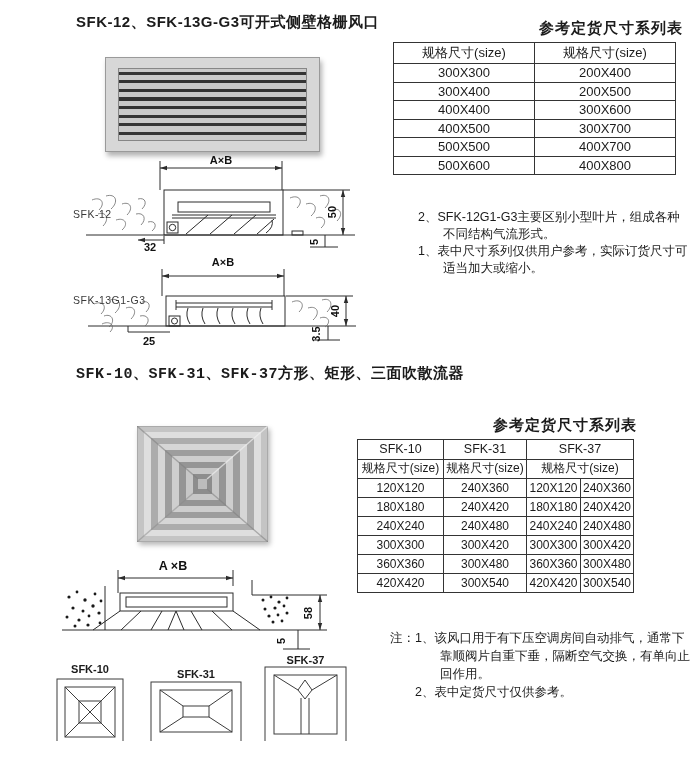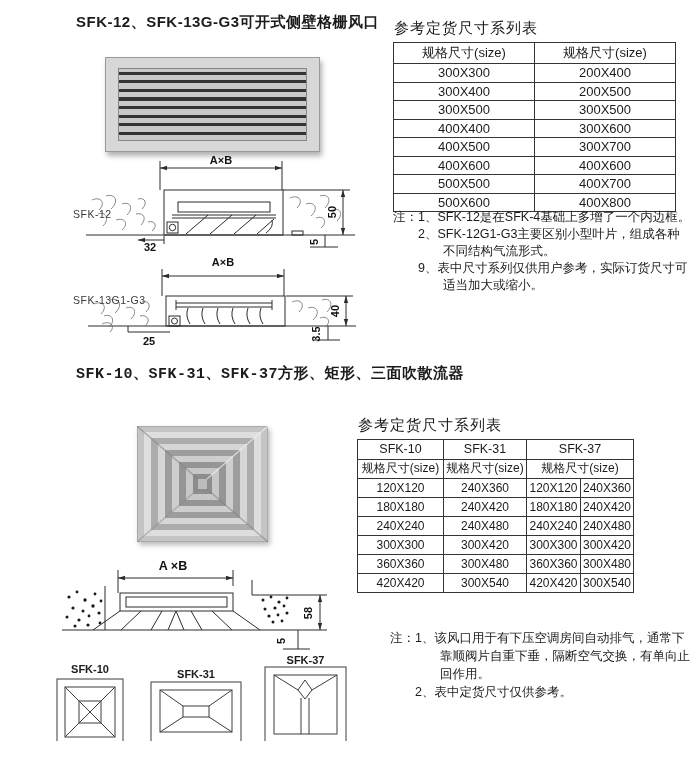--- a/index.html
+++ b/index.html
@@ -13,21 +13,21 @@
   
   .grille-photo{position:absolute;left:105px;top:57px;width:215px;height:95px;box-sizing:border-box;
     background:#d7d7d7;border:1px solid #9a9a9a;padding:10px 12px;box-shadow:2px 4px 5px rgba(0,0,0,.30);}
   .grille-slats{width:100%;height:100%;box-sizing:border-box;border:1px solid #868686;
     background:repeating-linear-gradient(180deg,#c9c9c9 0px,#c9c9c9 2.6px,#343434 2.6px,#343434 5.8px,#c9c9c9 5.8px,#c9c9c9 8.6px);}
 
   
   .tbl-wrap{position:absolute;}
   .tw1{left:393px;top:19px;width:290px;}
   .tw2{left:357px;top:416px;width:280px;}
-  .tbl-title{font-size:15px;font-weight:normal;letter-spacing:1px;margin:0 0 4px 1px;}
+  .tbl-title{font-size:15px;font-weight:bold;letter-spacing:1px;margin:0 0 4px 1px;text-align:right;}
   table.sizes{border-collapse:collapse;table-layout:fixed;background:#fff;}
   .sizes th,.sizes td{border:1px solid #343434;text-align:center;padding:0;font-weight:normal;}
   .tw1 table.sizes{width:283px;}
   .tw1 th{font-size:13px;height:20px;}
   .tw1 td{font-size:13px;height:17.5px;}
   .tw2 table.sizes{width:276px;}
   .tw2 th{font-size:12.5px;height:18.5px;}
   .tw2 th.sub{font-size:12px;}
   .tw2 td{font-size:12px;height:18px;}
 
@@ -179,51 +179,42 @@
       </tr>
       <tr>
             <td>300X300</td>
             <td>200X400</td>
           </tr>
       <tr>
             <td>300X400</td>
             <td>200X500</td>
           </tr>
       <tr>
-            <td>300X500</td>
-            <td>300X500</td>
-          </tr>
-      <tr>
             <td>400X400</td>
             <td>300X600</td>
           </tr>
       <tr>
             <td>400X500</td>
             <td>300X700</td>
           </tr>
       <tr>
-            <td>400X600</td>
-            <td>400X600</td>
-          </tr>
-      <tr>
             <td>500X500</td>
             <td>400X700</td>
           </tr>
       <tr>
             <td>500X600</td>
             <td>400X800</td>
           </tr>
     </tbody>
       </table>
   </div>
 
   <div class="notes notes1">
-    <div class="note-item note-first"><span>注：</span><span>1、SFK-12是在SFK-4基础上多增了一个内边框。</span></div>
     <div class="note-item">2、SFK-12G1-G3主要区别小型叶片，组成各种不同结构气流形式。</div>
-    <div class="note-item">9、表中尺寸系列仅供用户参考，实际订货尺寸可适当加大或缩小。</div>
+    <div class="note-item">1、表中尺寸系列仅供用户参考，实际订货尺寸可适当加大或缩小。</div>
   </div>
 
   <h1 class="sec-title t2">SFK-10、SFK-31、SFK-37方形、矩形、三面吹散流器</h1>
 
   <svg class="diffuser" width="131" height="116" viewBox="0 0 131 116">
     <rect x="0" y="0" width="131" height="116" fill="#c4c4c4" stroke="#909090"></rect>
     <rect x="7" y="6" width="117" height="104" fill="#dedede" stroke="none"></rect>
     <rect x="14" y="12" width="103" height="92" fill="#acacac" stroke="none"></rect>
     <rect x="21" y="18" width="89" height="80" fill="#d6d6d6" stroke="none"></rect>
     <rect x="28" y="24" width="75" height="68" fill="#9d9d9d" stroke="none"></rect>

